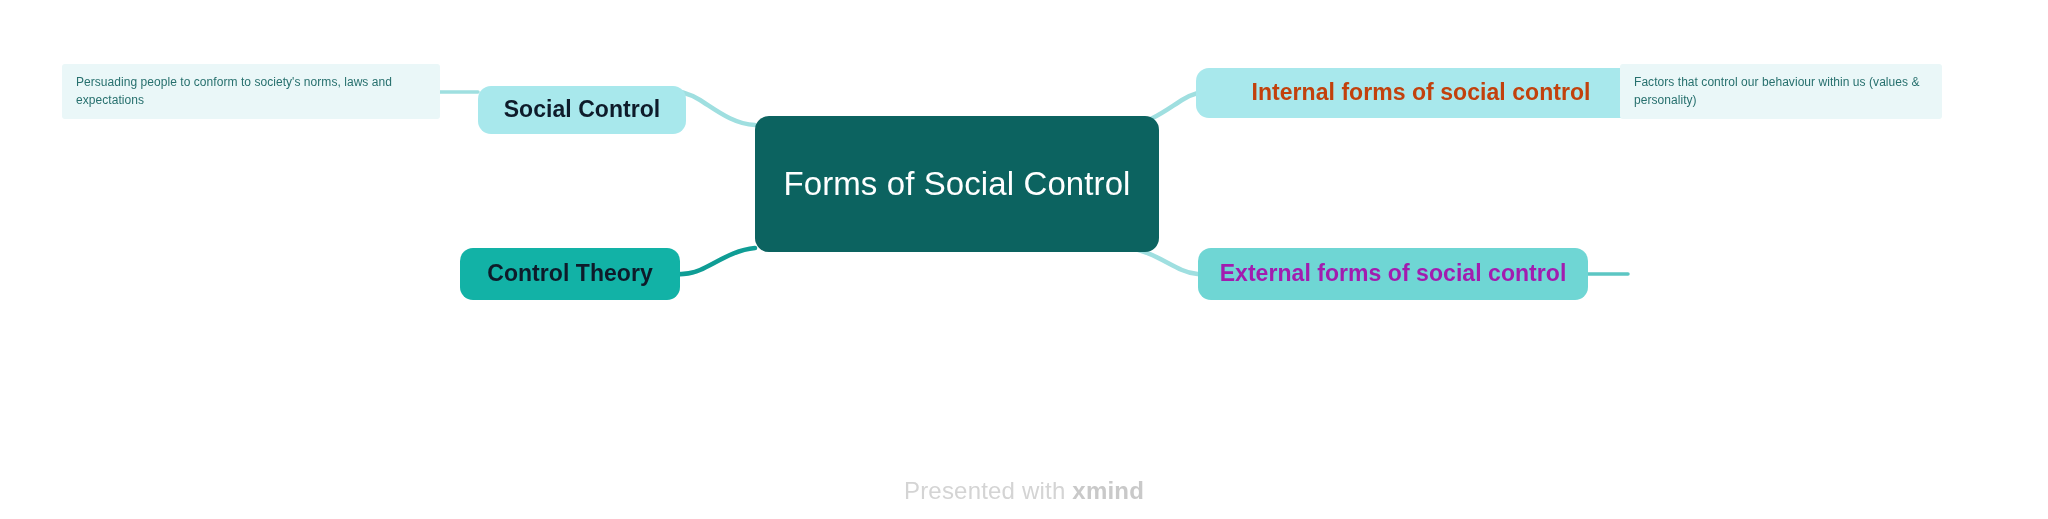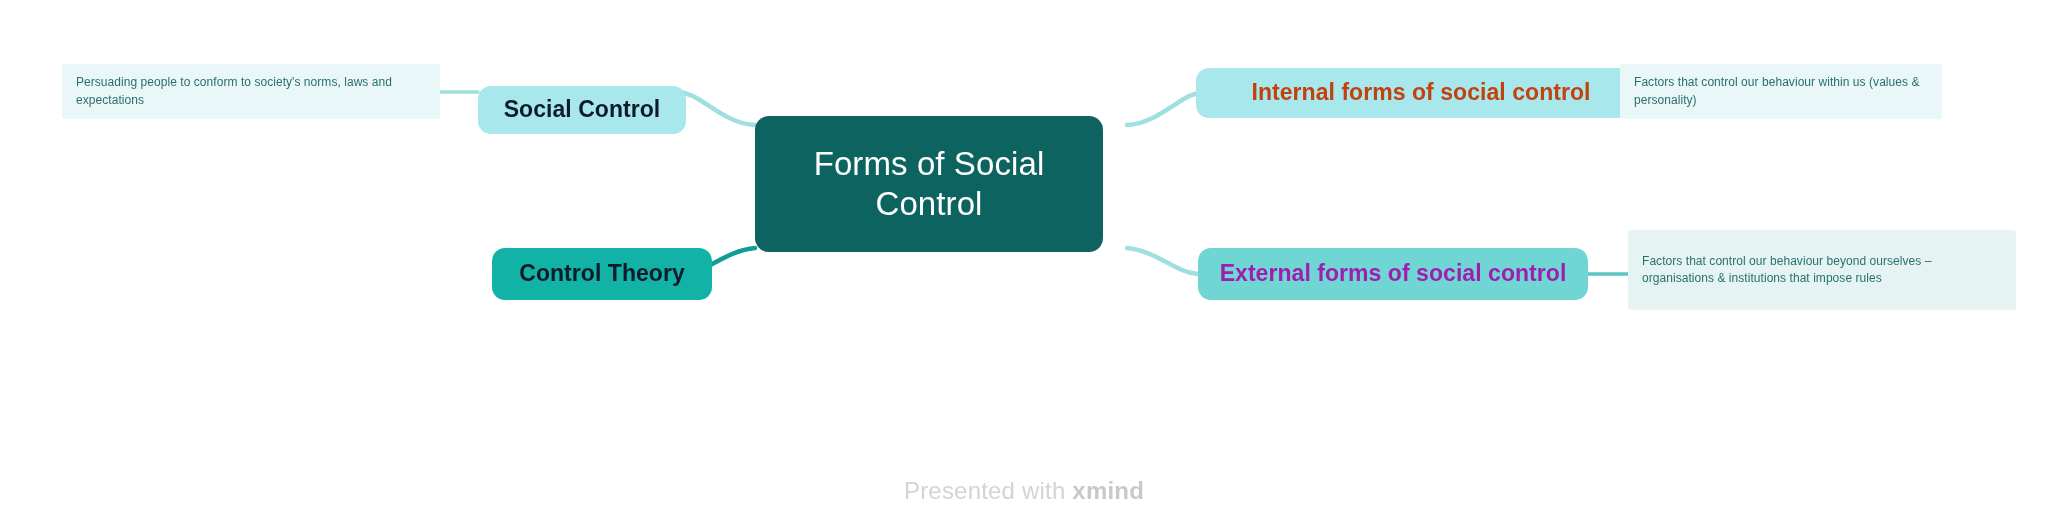--- a/index.html
+++ b/index.html
@@ -122,47 +122,43 @@
   <div class="node note" style="left:62px; top:64px; width:378px; min-height:55px;
               background:#eaf7f8; color:#27706e;">
     <span class="note-text">Persuading people to conform to society's norms, laws and expectations</span>
   </div>
 
   <div class="node branch" style="left:478px; top:70px; width:208px; height:48px;
               background:#a8e8ec; color:#0e1b2a;margin-top:16px;">
     <span>Social Control</span>
   </div>
 
-  <div class="node branch" style="left:492px; top:248px; width:220px; height:52px;
+  <div class="node branch" style="left:460px; top:248px; width:220px; height:52px;
               background:#12b2a6; color:#0e1b2a;">
     <span>Control Theory</span>
   </div>
 
-  <div class="node root" style="left:755px; top:116px; width:348px; height:136px;
+  <div class="node root" style="left:755px; top:116px; width:404px; height:136px;
               background:#0c6360; color:#ffffff;">
     <span>Forms of Social Control</span>
   </div>
 
   <div class="node branch" style="left:1196px; top:68px; width:450px; height:50px;
               background:#a8e8ec; color:#c2410c;">
     <span>Internal forms of social control</span>
   </div>
 
   <div class="node note" style="left:1620px; top:64px; width:322px; min-height:55px;
               background:#eaf7f8; color:#27706e;">
     <span class="note-text">Factors that control our behaviour within us (values &amp; personality)</span>
   </div>
 
   <div class="node branch" style="left:1198px; top:248px; width:390px; height:52px;
               background:#6fd6d4; color:#a21caf;">
     <span>External forms of social control</span>
   </div>
 
-  <div class="node note" style="left:1628px; top:230px; width:388px; min-height:80px;
-              background:#e5f4f3; color:#27706e;">
-    <span class="note-text">Factors that control our behaviour beyond ourselves – organisations &amp; institutions that impose rules</span>
-  </div>
 
   <div id="watermark">
     <span>Presented with </span><span class="brand">xmind</span>
   </div>
 
 </div>
 
 </body></html>

